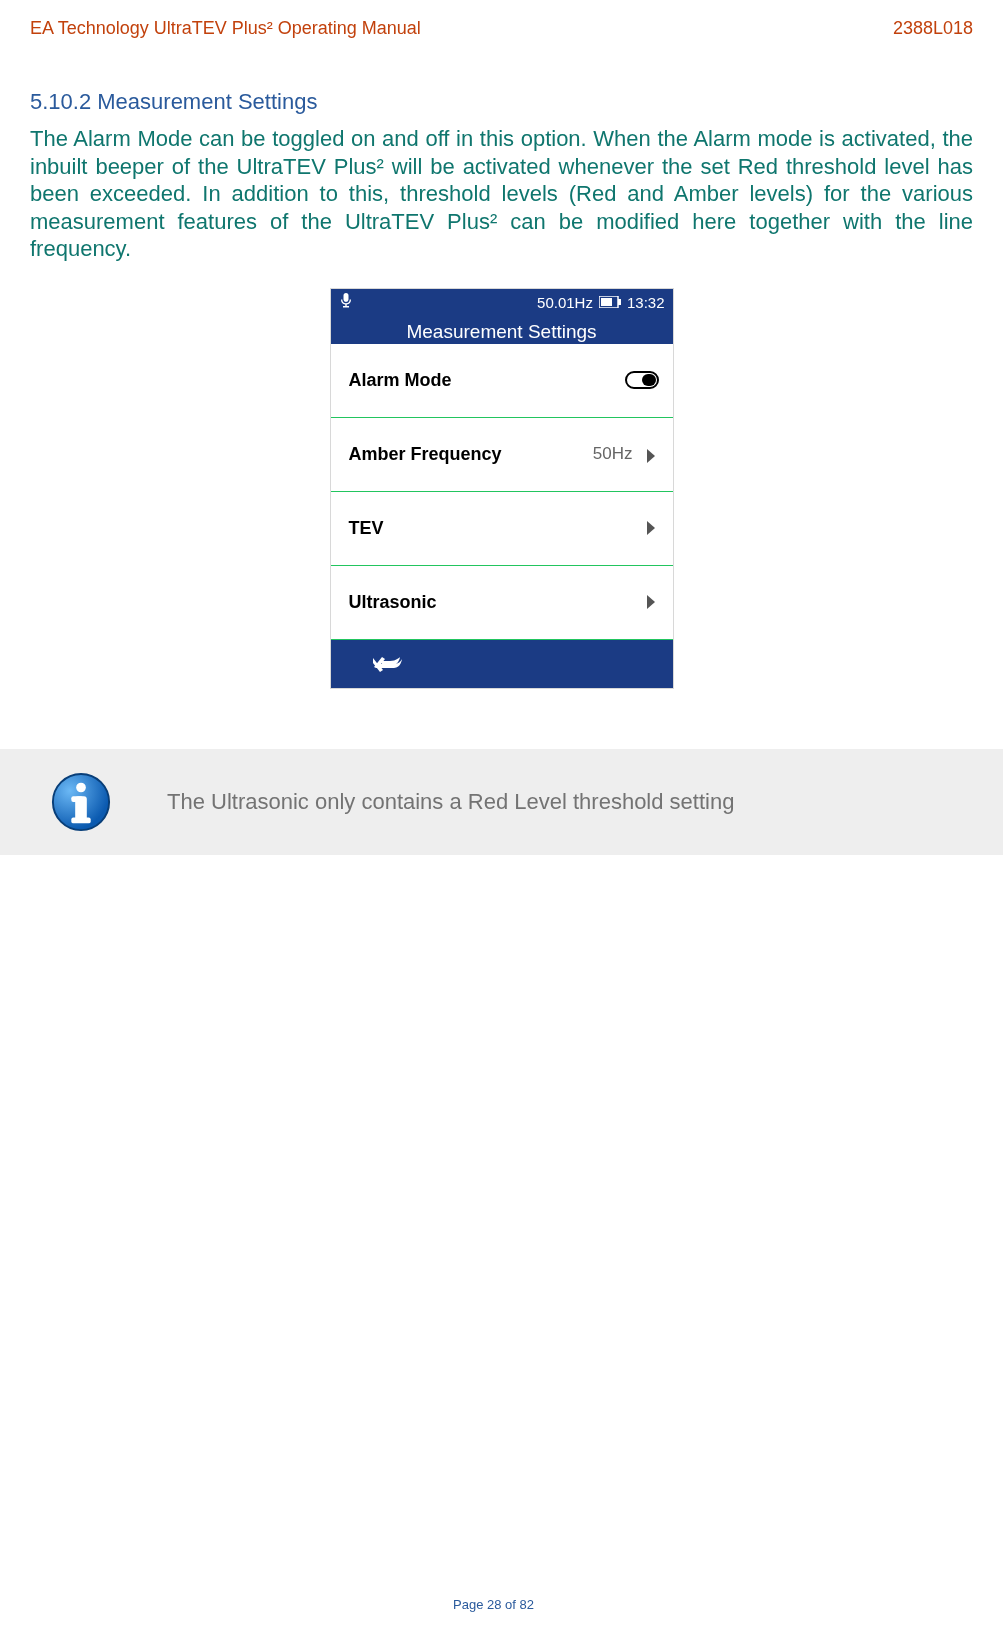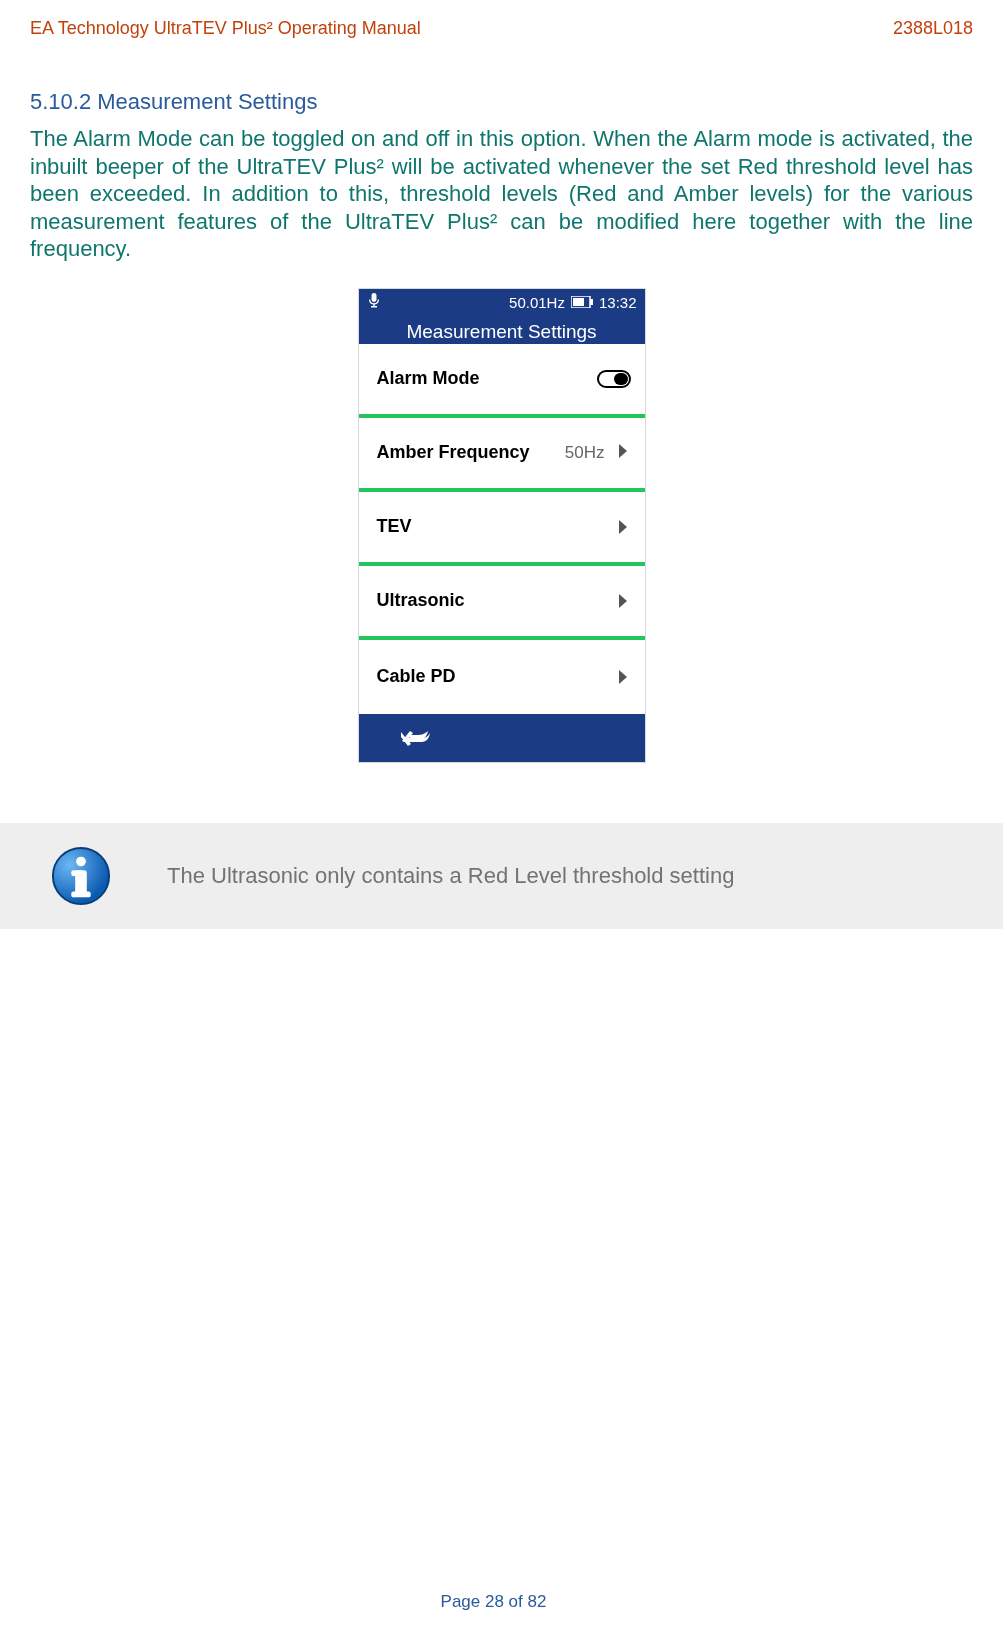--- a/index.html
+++ b/index.html
@@ -33,21 +33,21 @@
   .body-text {
     font-size: 22px;
     color: #0f766e;
     line-height: 1.25;
     text-align: justify;
     margin-bottom: 25px;
   }
   
   .device-wrap { display: flex; justify-content: center; margin-bottom: 60px; }
   .device {
-    width: 288px;
+    width: 344px;
     border: 1px solid #d8d8d8;
     font-family: Arial, sans-serif;
     background: #fff;
   }
   .status-bar {
     background: #1b3b84;
     color: #fff;
     display: flex;
     align-items: center;
     justify-content: space-between;
@@ -62,24 +62,24 @@
     text-align: center;
     font-size: 19px;
     padding: 4px 0 1px 0;
   }
   .row {
     display: flex;
     align-items: center;
     justify-content: space-between;
     height: 74px;
     padding: 0 14px 0 18px;
-    border-bottom: 4px solid #22c55e;
+    border-bottom: 1px solid #22c55e;
   }
   .row-label { font-weight: 700; font-size: 18px; color: #000; }
-  .row-right { display: flex; align-items: flex-start; gap: 10px; }
+  .row-right { display: flex; align-items: flex-end; gap: 10px; }
   .row-value { color: #666; font-size: 17px; }
   .chevron {
     width: 16px; height: 16px;
     display: inline-block;
   }
   .chevron svg { width: 100%; height: 100%; }
   .toggle {
     width: 34px; height: 18px;
     border: 2px solid #000;
     border-radius: 10px;
@@ -119,21 +119,21 @@
   .info-text {
     font-size: 22px;
     color: #737373;
   }
   .footer {
     position: absolute;
     bottom: 20px;
     left: 0; right: 16px;
     text-align: center;
     color: #2a5a9c;
-    font-size: 17px;
+    font-size: 13px;
   }
 </style>
 </head>
 <body>
 
 <div class="page">
 
   <div class="header">
     <span>EA Technology UltraTEV Plus² Operating Manual</span>
     <span>2388L018</span>
@@ -196,28 +196,20 @@
 
       <div class="row">
         <span class="row-label">Ultrasonic</span>
         <span class="chevron">
           <svg viewBox="0 0 16 16">
               <path fill="#555" d="M4 1l8 7-8 7V1z"></path>
             </svg>
         </span>
       </div>
 
-      <div class="row" style="border-bottom:none;">
-        <span class="row-label">Cable PD</span>
-        <span class="chevron">
-          <svg viewBox="0 0 16 16">
-              <path fill="#555" d="M4 1l8 7-8 7V1z"></path>
-            </svg>
-        </span>
-      </div>
 
       <div class="bottom-bar">
         <span class="back-arrow">
           <svg width="34" height="20" viewBox="0 0 34 20">
               <path fill="#fff" d="M2 14l7-9 3 2-3 4h10c6 0 10 4 10 4s-1-9-10-9H9l3-4-3-2-7 9v5z" transform="scale(1,-1) translate(0,-20)"></path>
               <path fill="#fff" d="M4 16 L12 6 L15 8 L11 13 L24 13 C30 13 32 8 32 8 C32 8 31 17 24 17 L6 17 Z" transform="translate(-1,-1)"></path>
             </svg>
         </span>
       </div>
     </div>

